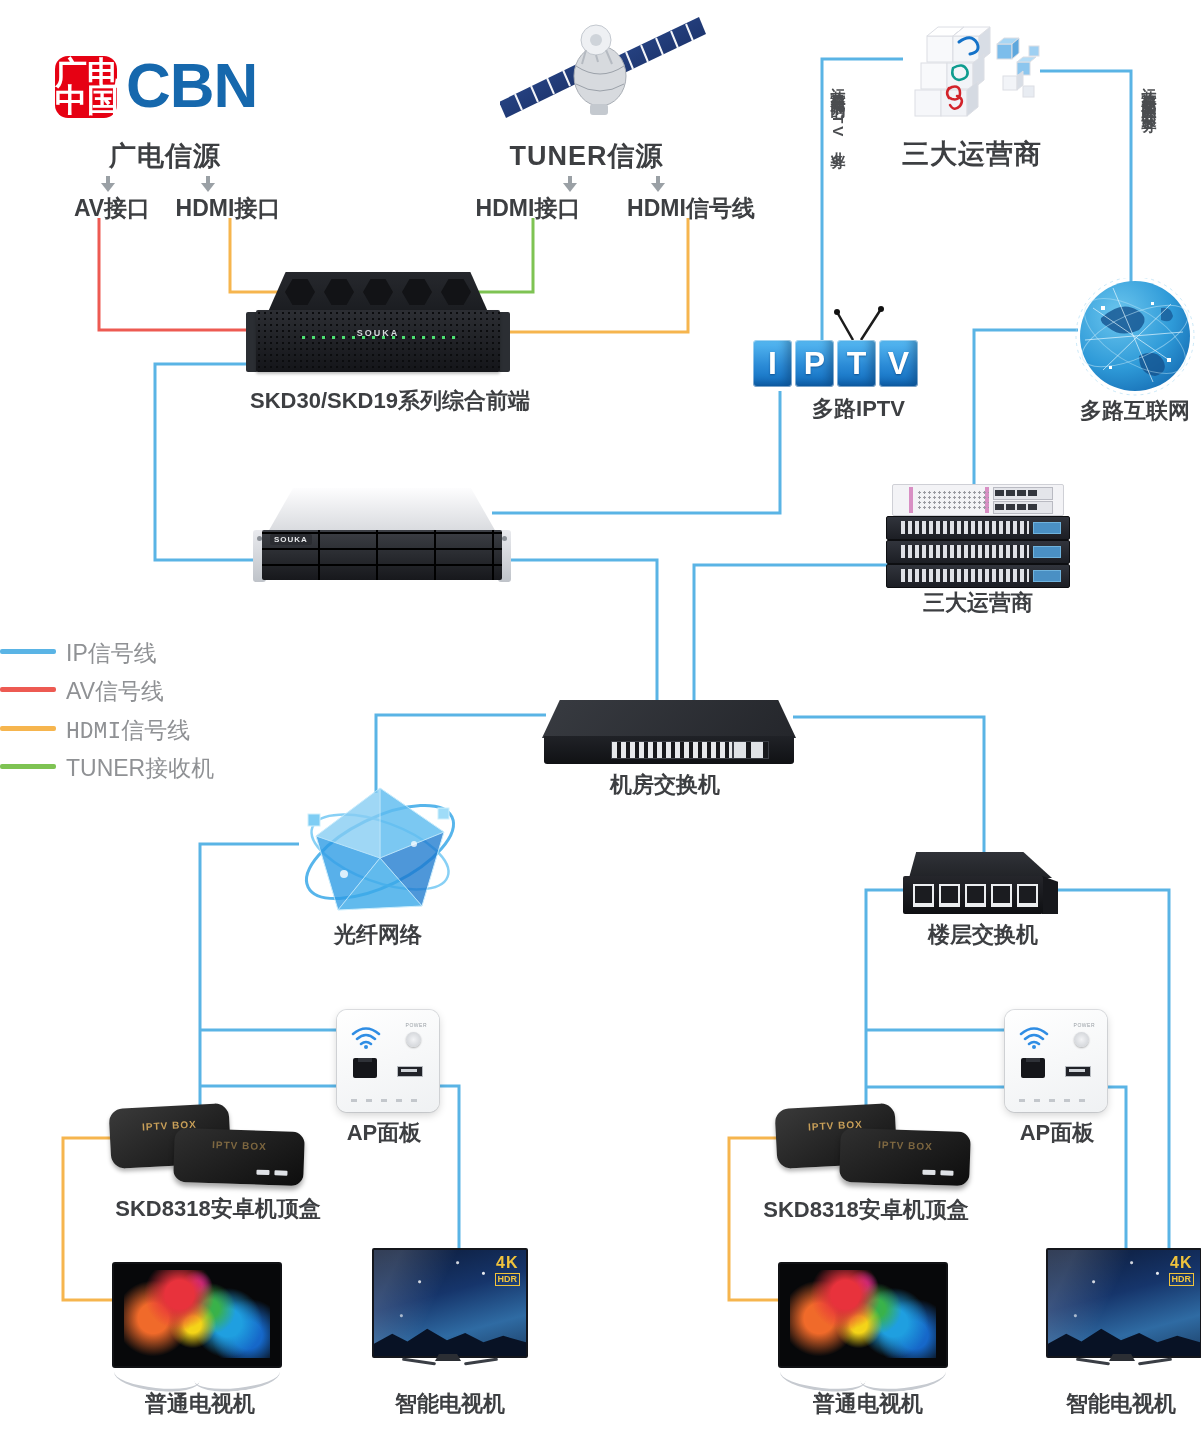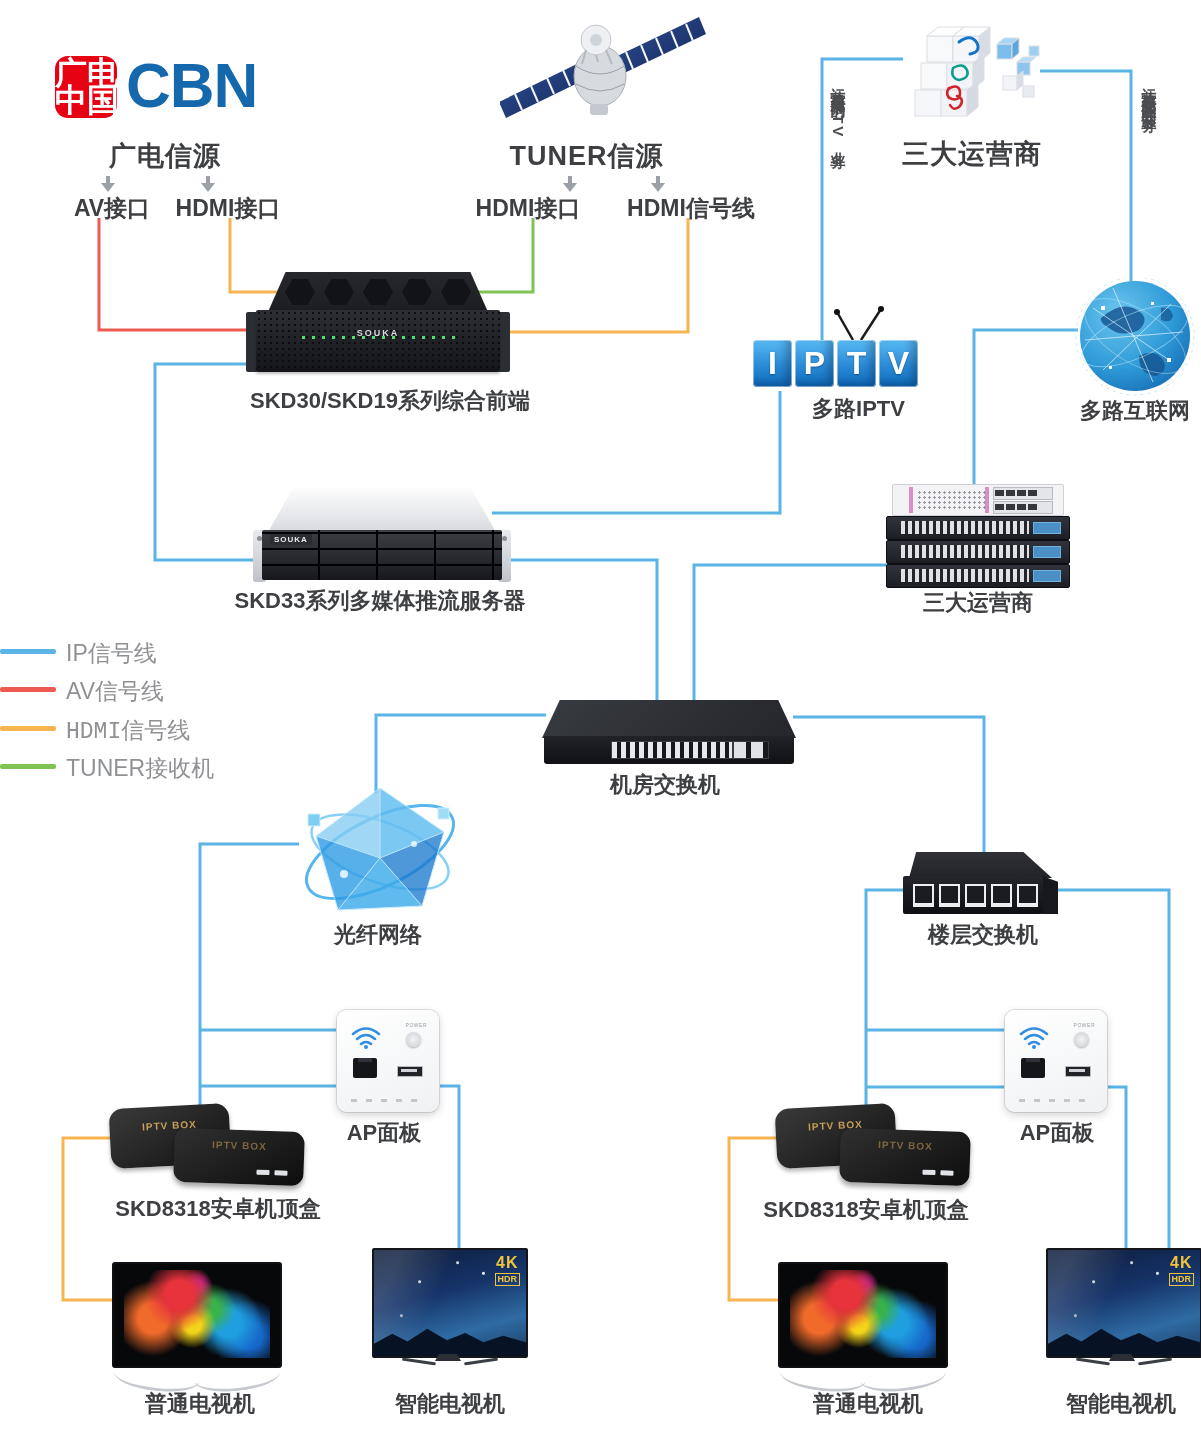--- a/index.html
+++ b/index.html
@@ -351,21 +351,20 @@
     <div class="sv-top"></div>
     <div class="sv-ear l">
         <i></i>
       </div>
       <div class="sv-ear r">
         <i></i>
       </div>
     <div class="sv-front"></div>
     <div class="sv-brand">SOUKA</div>
   </div>
-  <div class="lbl" style="left:220px;top:586px;width:320px;">SKD33系列多媒体推流服务器</div>
 
   <div class="node dev-router">
     <div class="rt-u1">
       <span class="rt-strip" style="left:16px;"></span>
         <span class="rt-strip" style="right:74px;"></span>
       <div class="vents"></div>
       <div class="mod" style="top:2px;">
           <i></i>
           <i></i>
           <i></i>

